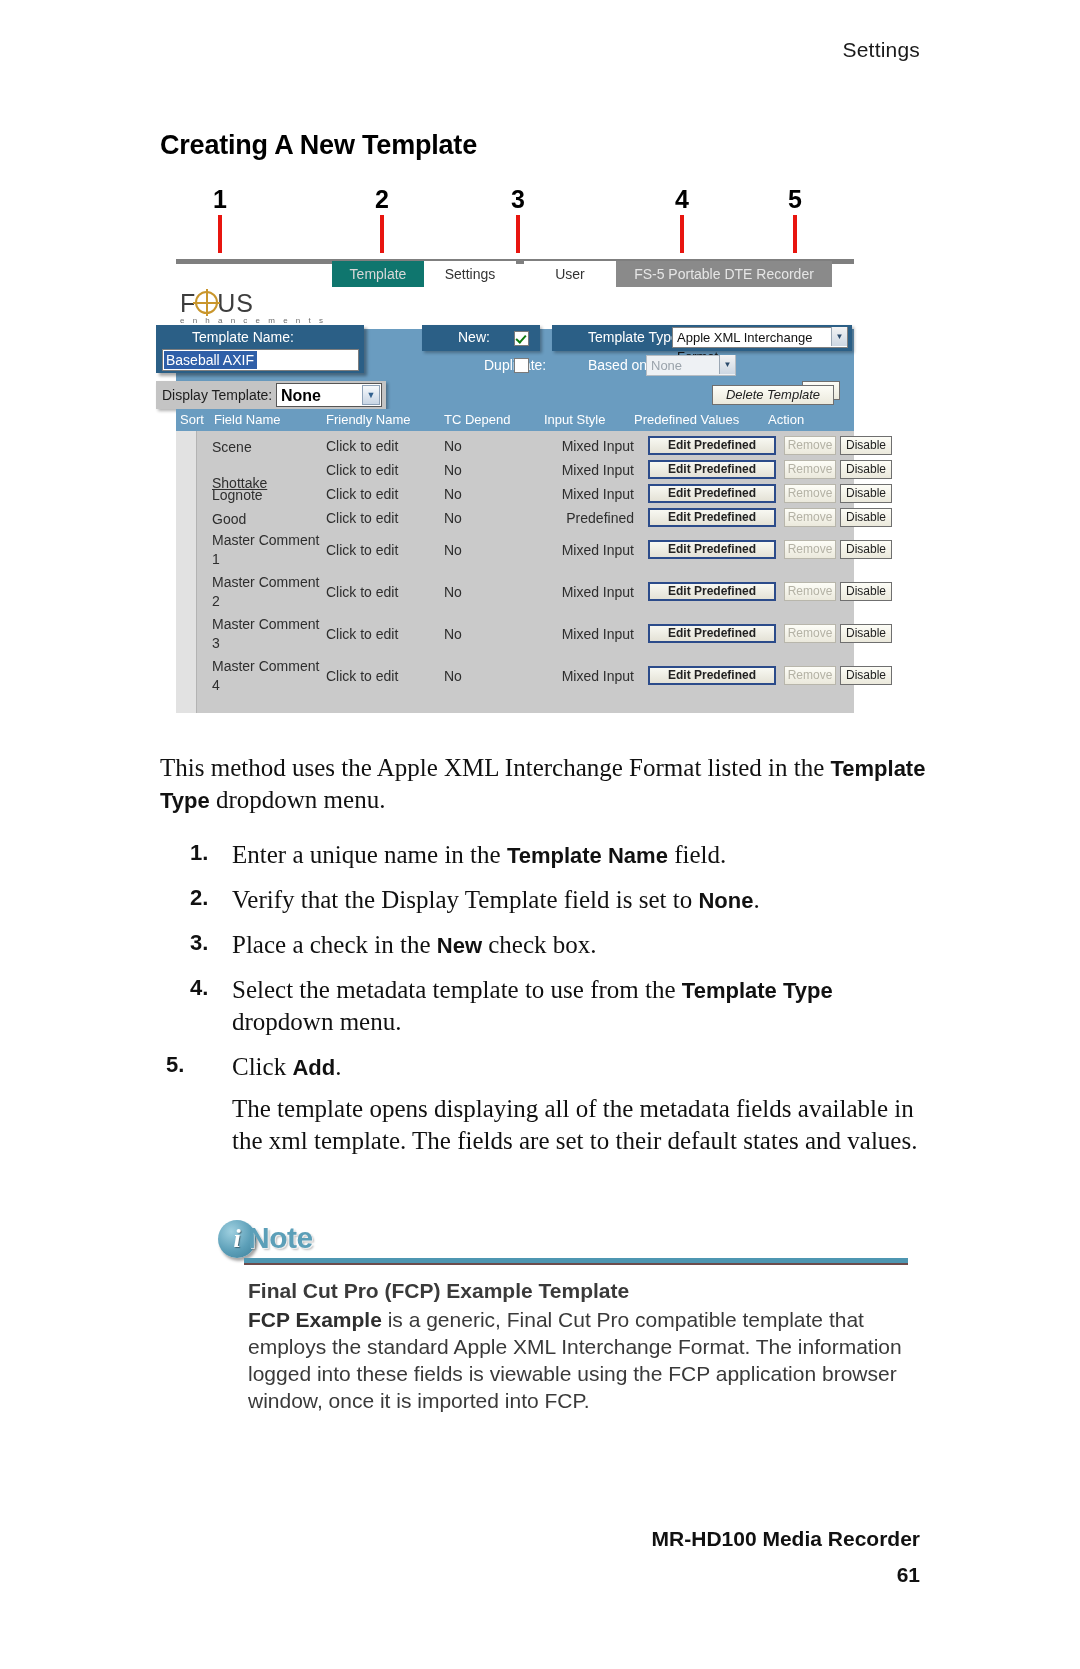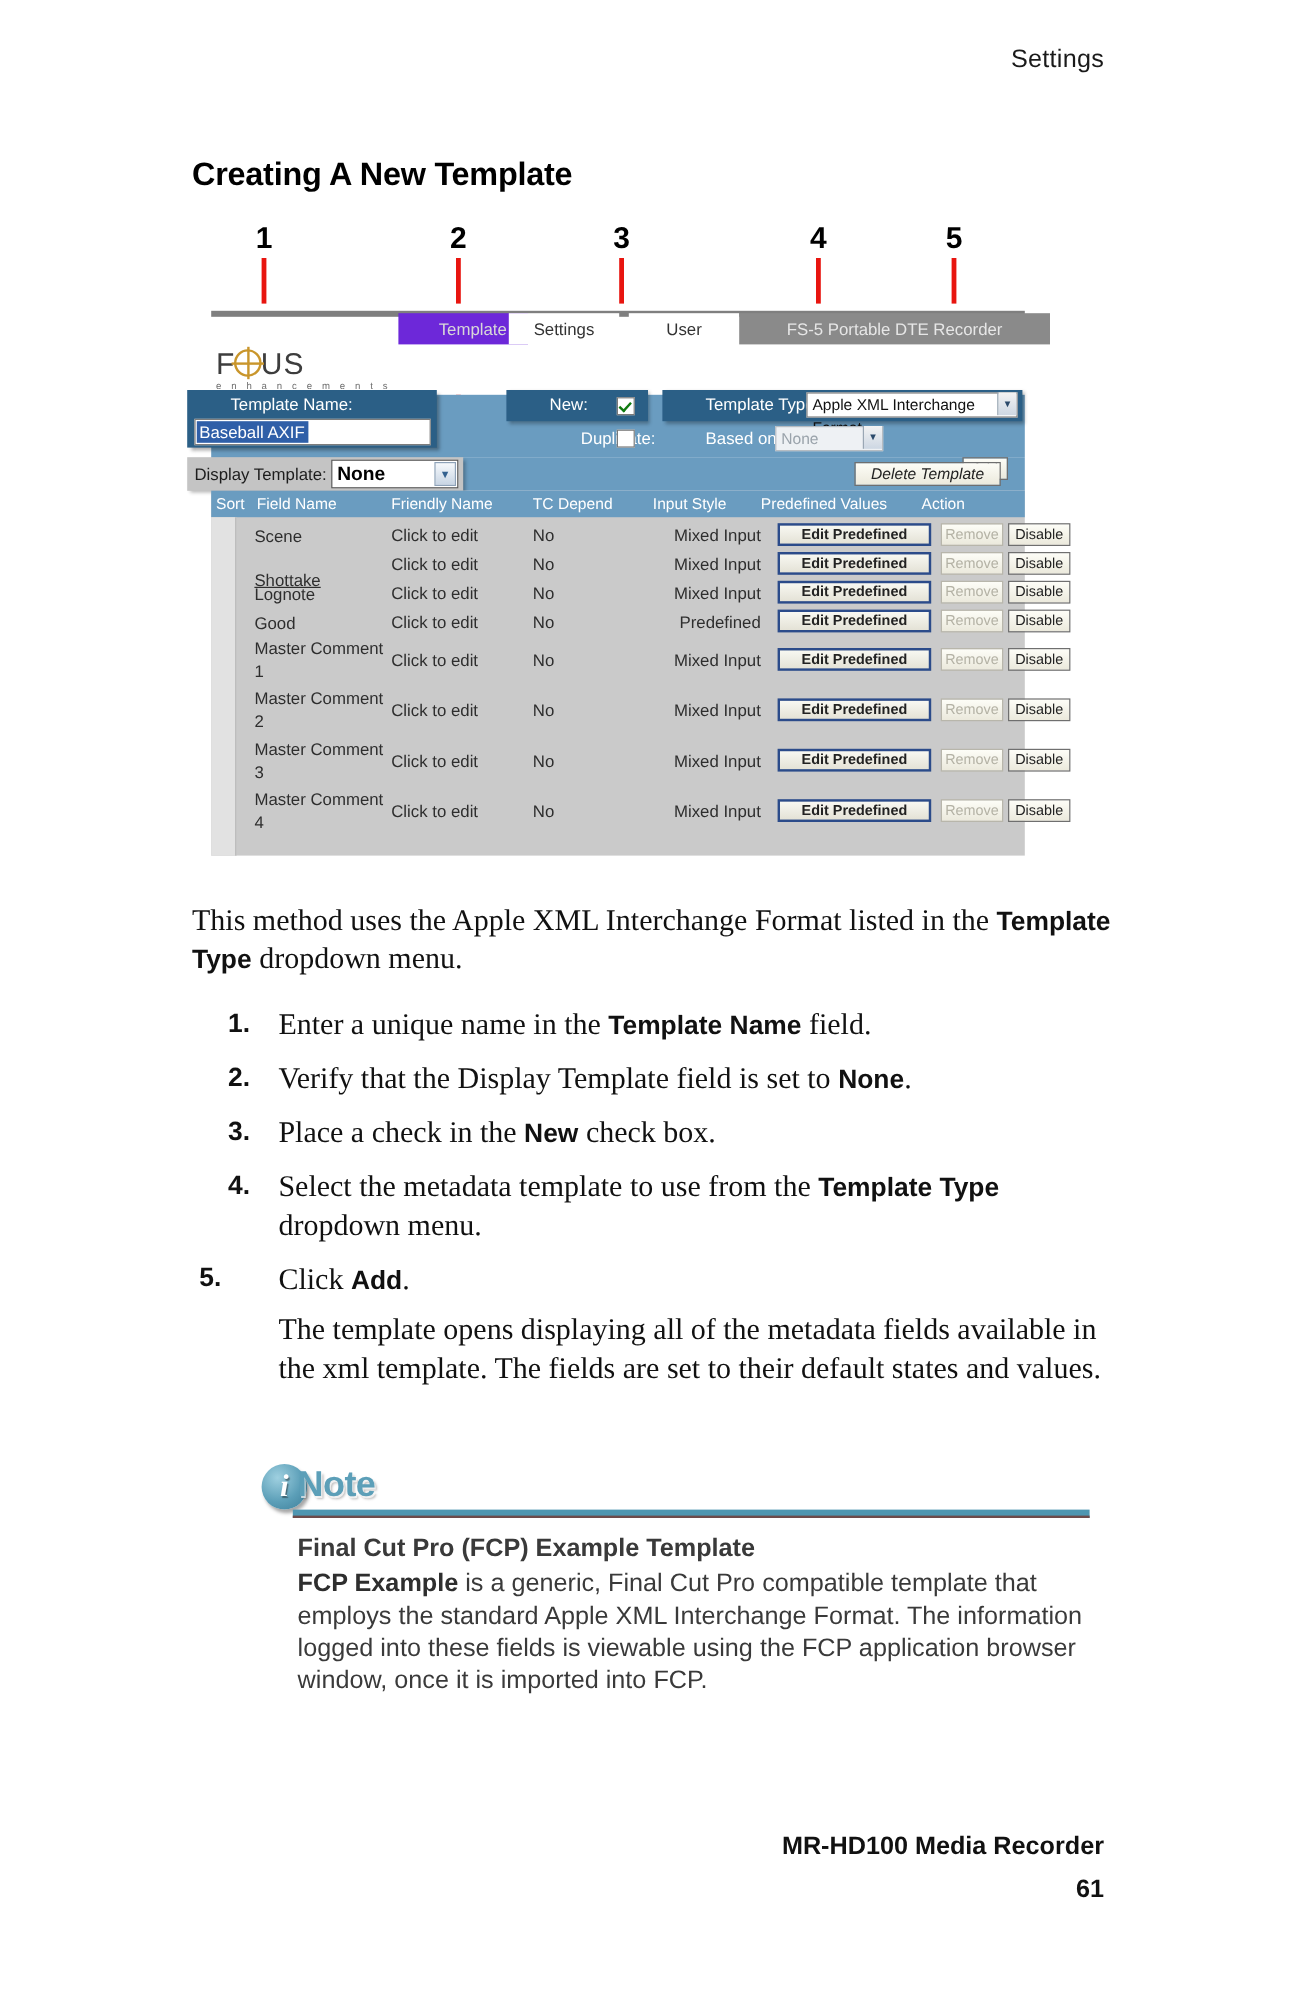--- a/index.html
+++ b/index.html
@@ -119,23 +119,22 @@
     position: absolute;
     top: 8px;
     height: 26px;
     line-height: 26px;
     text-align: center;
     font-family: "Liberation Sans", sans-serif;
     font-size: 14px;
     color: #2a2a2a;
   }
   .tab.inactive {
-    background: #6d28d9;
+    background: #0f766e;
     color: #d8d8d8;
-    padding-left: 16px;
   }
   .tab.active {
     background: #ffffff;
     color: #333;
   }
   .tab.titlebar {
     background: #8a8a8a;
     color: #e6e6e6;
   }
 
@@ -519,21 +518,21 @@
   </div>
 
   <div class="shot">
 
     <div class="shot-white"></div>
     <div class="tabbar"></div>
 
     <div class="tab inactive" style="left:178px; width:92px;">Template</div>
     <div class="tab active" style="left:270px; width:92px;">Settings</div>
     <div class="tab active" style="left:370px; width:92px;">User</div>
-    <div class="tab titlebar" style="left:462px; width:259px;">FS-5 Portable DTE Recorder</div>
+    <div class="tab titlebar" style="left:462px; width:216px;">FS-5 Portable DTE Recorder</div>
 
     <div class="logo">
       <div class="word">
         <span>F</span><span class="ring"></span><span>US</span>
       </div>
       <div class="sub">e n h a n c e m e n t s</div>
     </div>
 
     <div class="panel"></div>
     <div class="panel-strip"></div>

